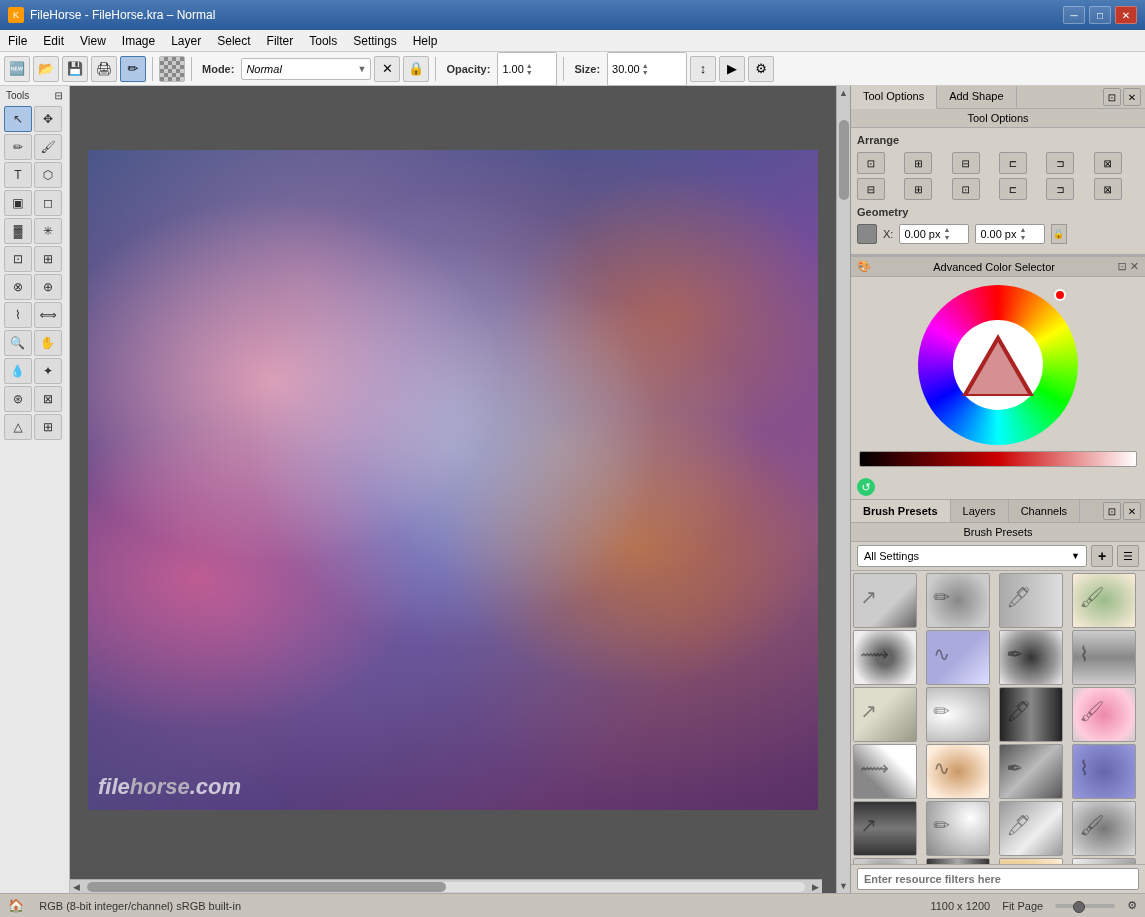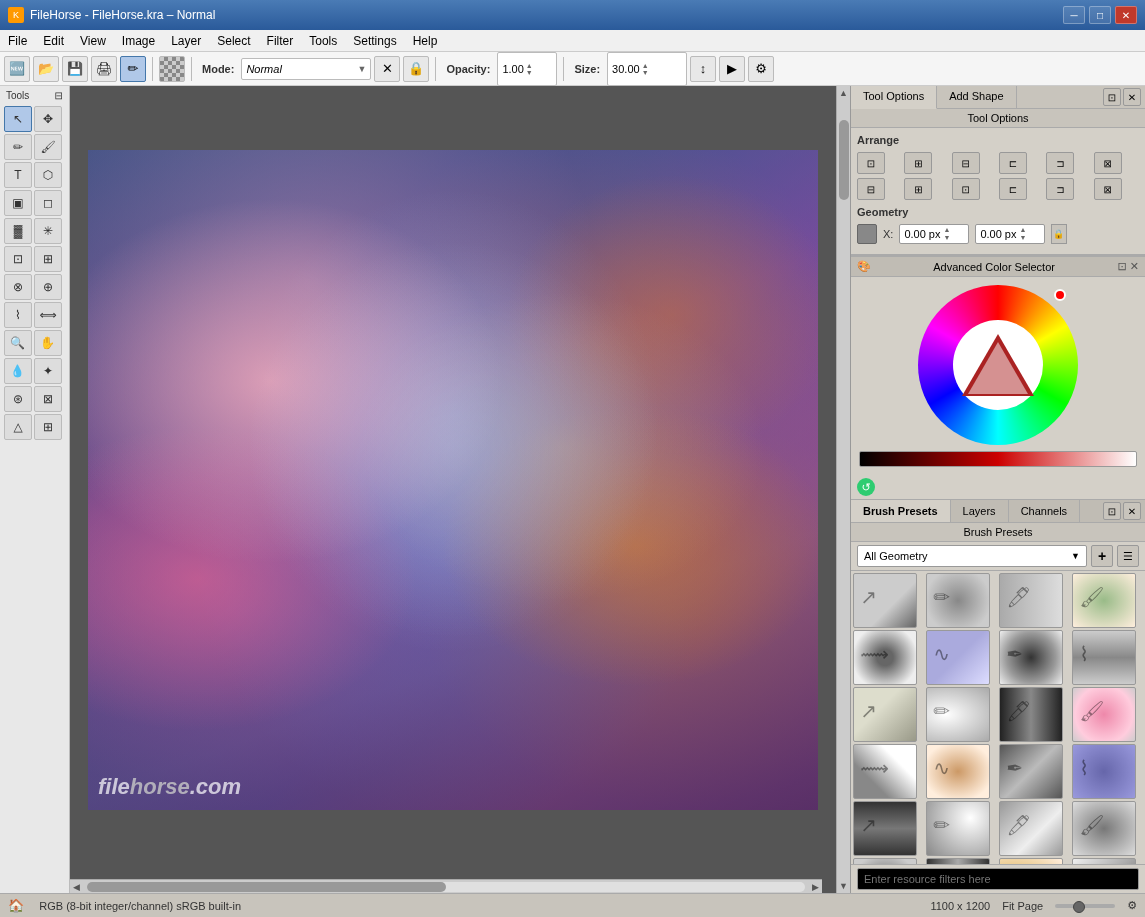--- a/index.html
+++ b/index.html
@@ -490,24 +490,25 @@
     
     #brush-filter-input {
       padding: 3px 6px;
       border-top: 1px solid #aaa;
     }
     #brush-filter-input input {
       width: 100%;
       height: 22px;
       border: 1px solid #999;
       border-radius: 2px;
-      background: #000000;
+      background: #ffffff;
       padding: 4px 6px;
       font-size: 11px;
       color: #888;
+      font-weight: bold;
     }
 
     
     #status-bar {
       height: 24px;
       background: #c8c4bc;
       border-top: 1px solid #aaa;
       display: flex;
       align-items: center;
       padding: 0 8px;
@@ -815,21 +816,21 @@
         <div class="brush-panel-controls">
           <div class="bpc-btn">⊡</div>
           <div class="bpc-btn">✕</div>
         </div>
       </div>
 
       <div id="brush-presets-subheader">Brush Presets</div>
 
       <div id="presets-filter-bar">
         <div id="presets-dropdown">
-          <span>All Geometry</span>
+          <span>All Settings</span>
           <span class="presets-dropdown-arrow">▼</span>
         </div>
         <div class="presets-add-btn">+</div>
         <div class="presets-menu-btn">☰</div>
       </div>
 
       <div id="brush-grid">
 
       <div class="brush-item bi-1">
             <div style="width: 80%; height: 60%; opacity: 0.7; font-size: 20px; color: rgba(0, 0, 0, 0.6);">↗</div>

